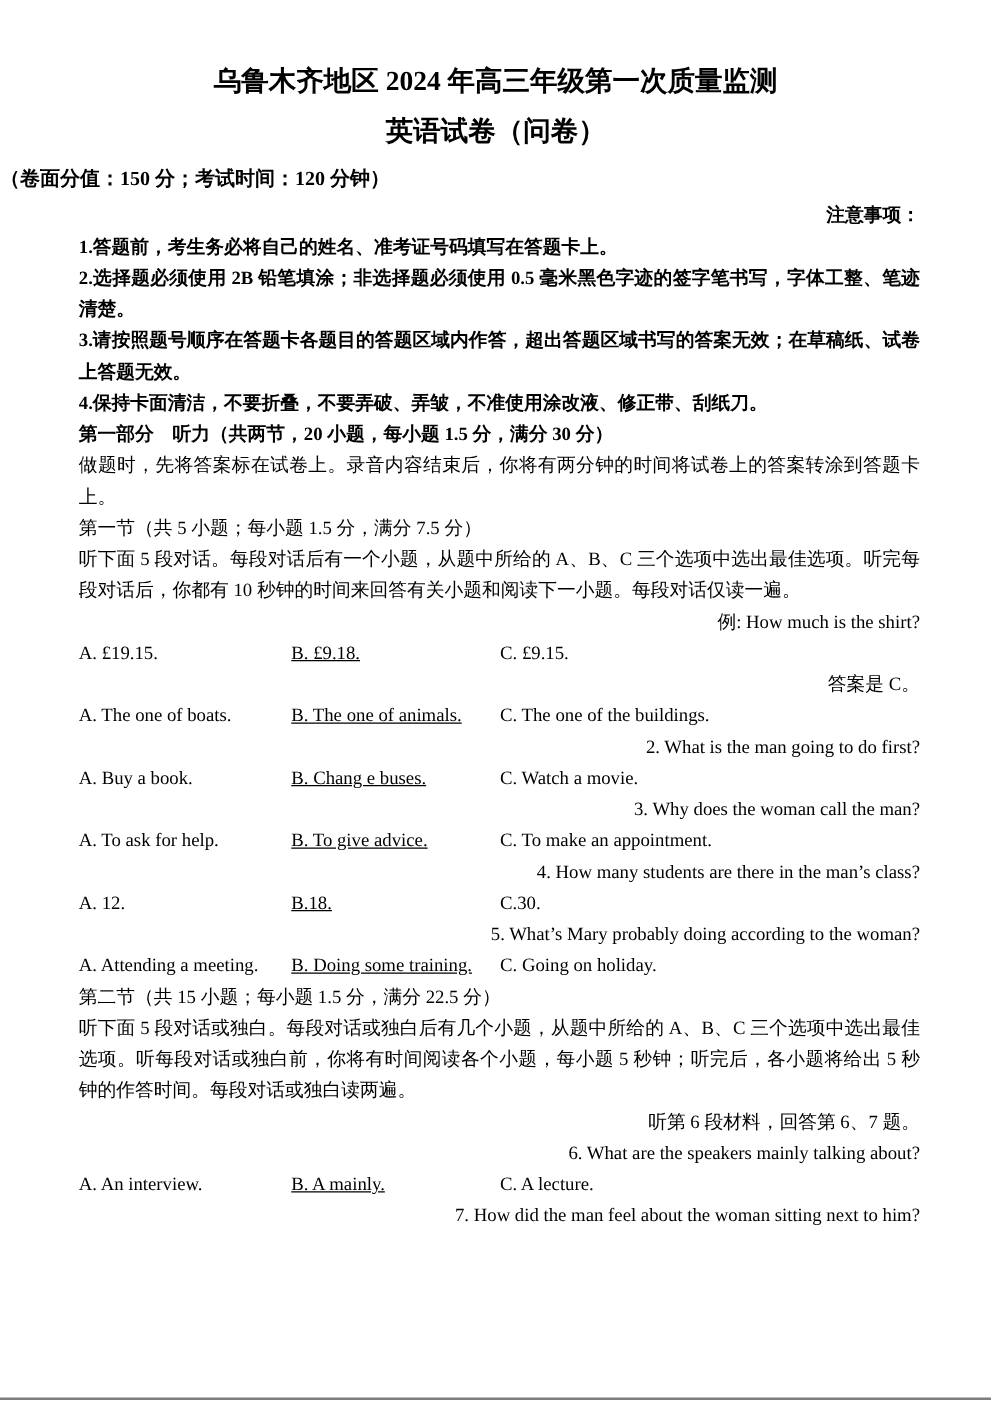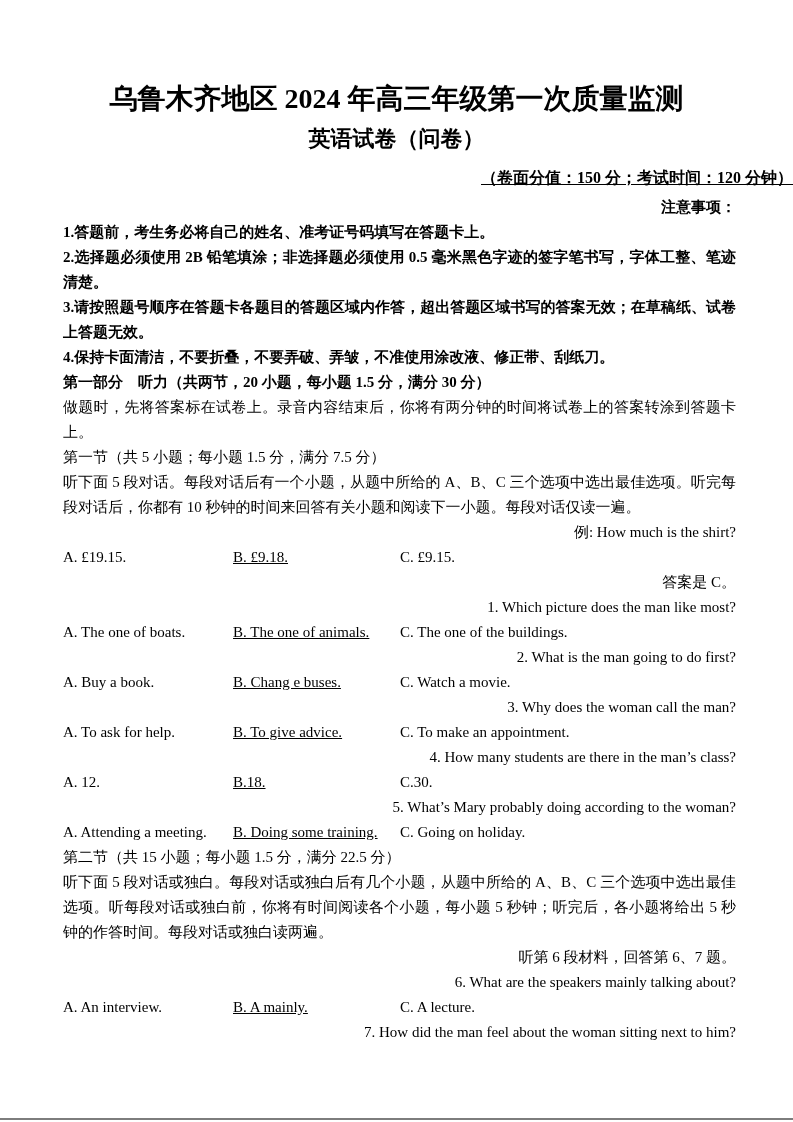--- a/index.html
+++ b/index.html
@@ -5,37 +5,36 @@
   html, body { margin: 0; padding: 0; background: #ffffff; }
   body {
     width: 793px; height: 1122px;
     position: relative; overflow: hidden;
     font-family: "Liberation Serif", "DejaVu Serif", serif;
     color: #000;
   }
   .page { position: absolute; inset: 0; background: #fff; }
 
   .title1 {
-    padding-top: 86px;
+    padding-top: 52px;
     text-align: center;
-    font-size: 28px; font-weight: bold;
+    font-size: 22px; font-weight: bold;
     line-height: 26px;
   }
   .title2 {
     margin-top: 14px;
     text-align: center;
     font-size: 22px; font-weight: bold;
     line-height: 26px;
   }
   .subtitle {
     margin-top: 15px;
-    text-align: right;
+    text-align: left;
     font-size: 16px; font-weight: bold;
     line-height: 22px;
-    text-decoration: underline;
   }
 
   .bodytext {
     margin: 6px 57px 0 63px;
     width: 673px;
     font-size: 15px;
     line-height: 25px;
   }
   .line { white-space: nowrap; text-align: right; }
   .para { text-align: justify; }
@@ -77,21 +76,20 @@
     <div class="para">听下面 5 段对话。每段对话后有一个小题，从题中所给的 A、B、C 三个选项中选出最佳选项。听完每段对话后，你都有 10 秒钟的时间来回答有关小题和阅读下一小题。每段对话仅读一遍。</div>
 
     <div class="line">例: How much is the shirt?</div>
     <div class="options-row">
       <span class="opt-a">A. £19.15.</span>
       <span class="opt-b">B. £9.18.</span>
       <span class="opt-c">C. £9.15.</span>
     </div>
     <div class="line">答案是 C。</div>
 
-    <div class="line">1. Which picture does the man like most?</div>
     <div class="options-row">
       <span class="opt-a">A. The one of boats.</span>
       <span class="opt-b">B. The one of animals.</span>
       <span class="opt-c">C. The one of the buildings.</span>
     </div>
 
     <div class="line">2. What is the man going to do first?</div>
     <div class="options-row">
       <span class="opt-a">A. Buy a book.</span>
       <span class="opt-b">B. Chang e buses.</span>

